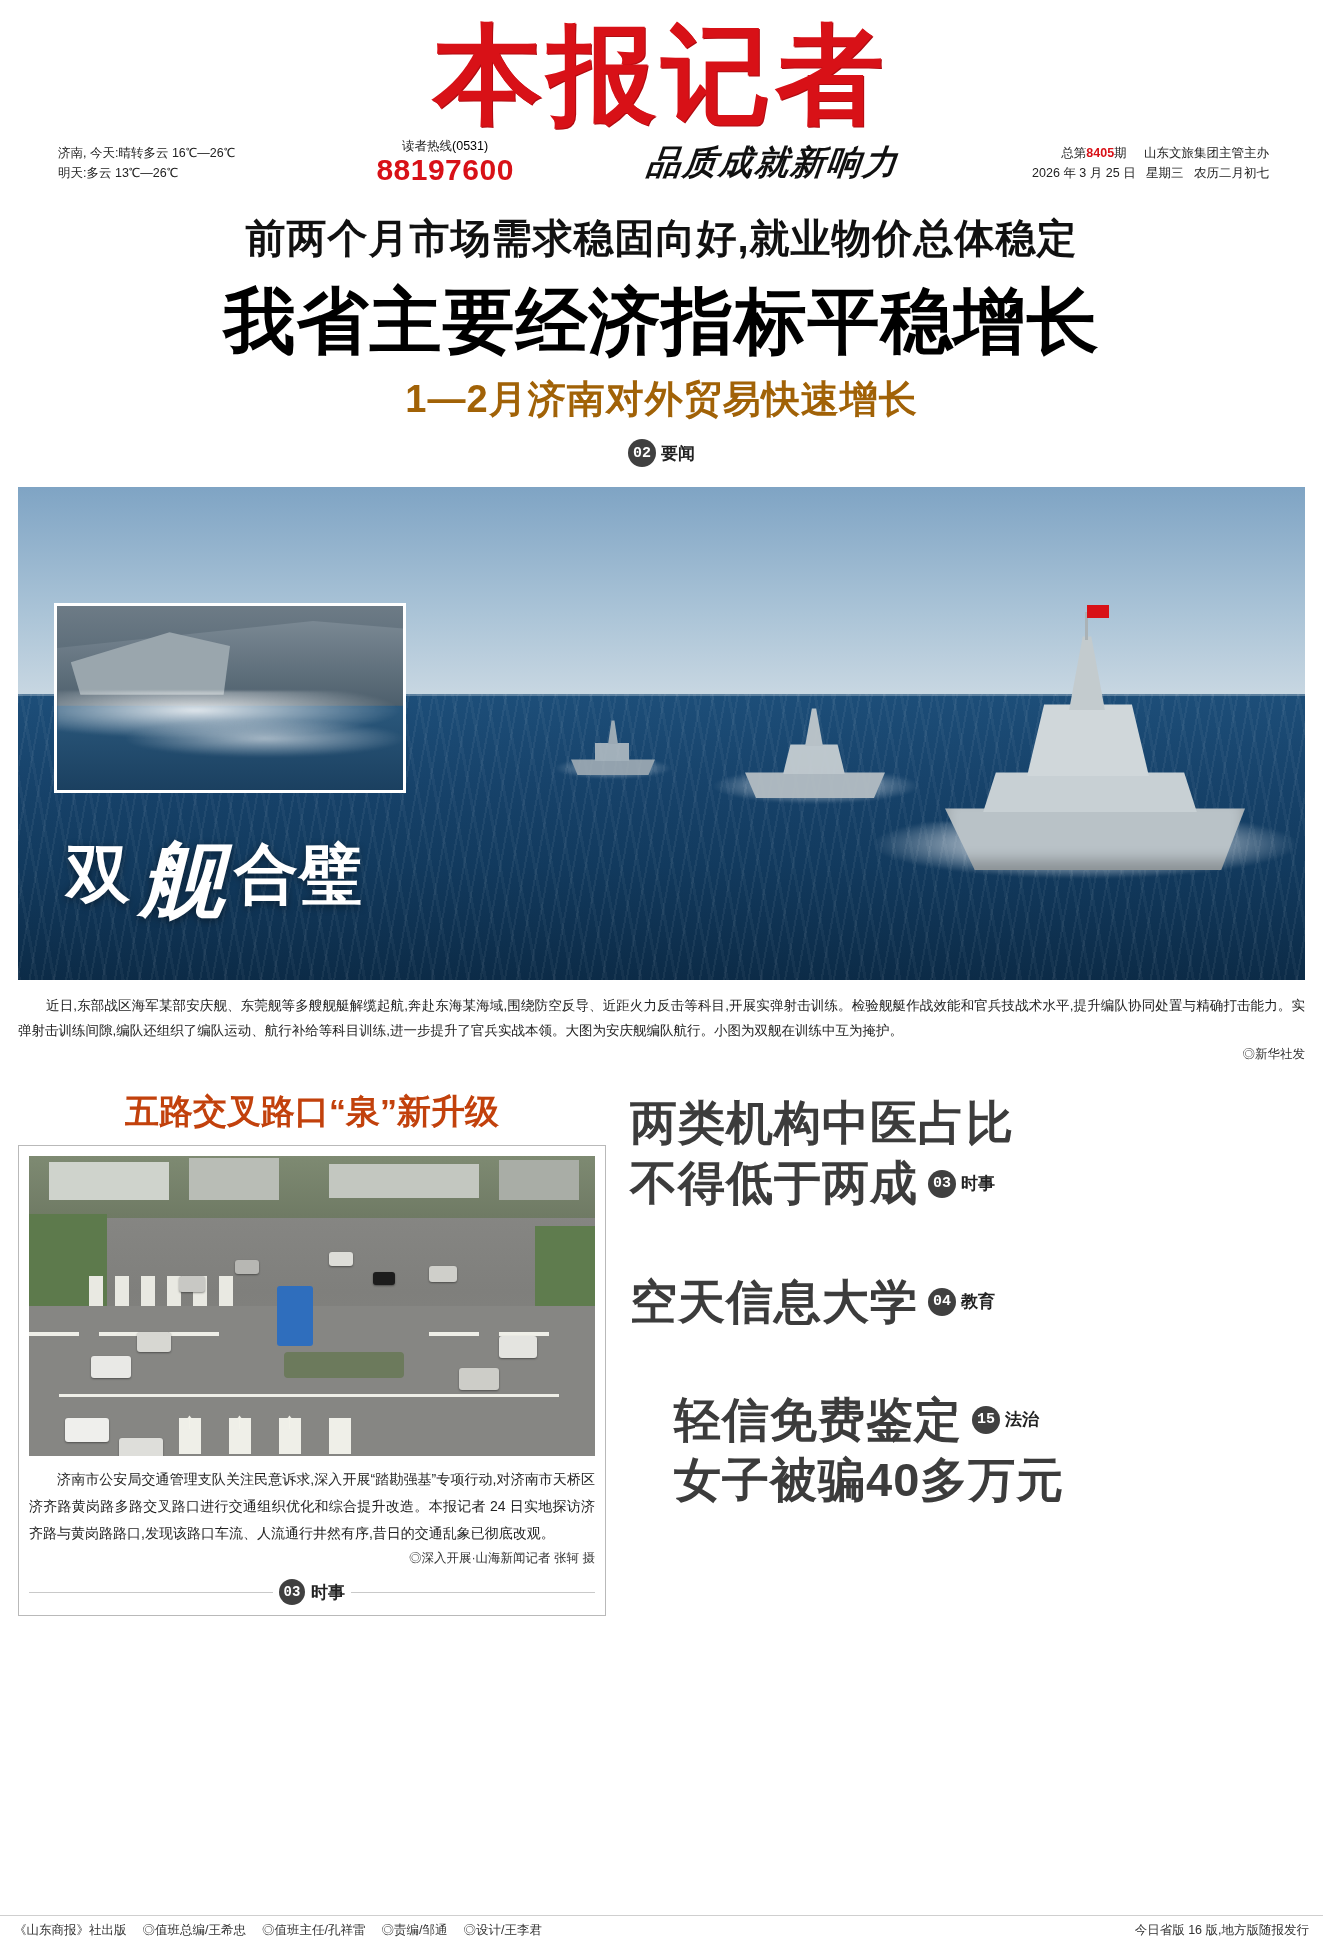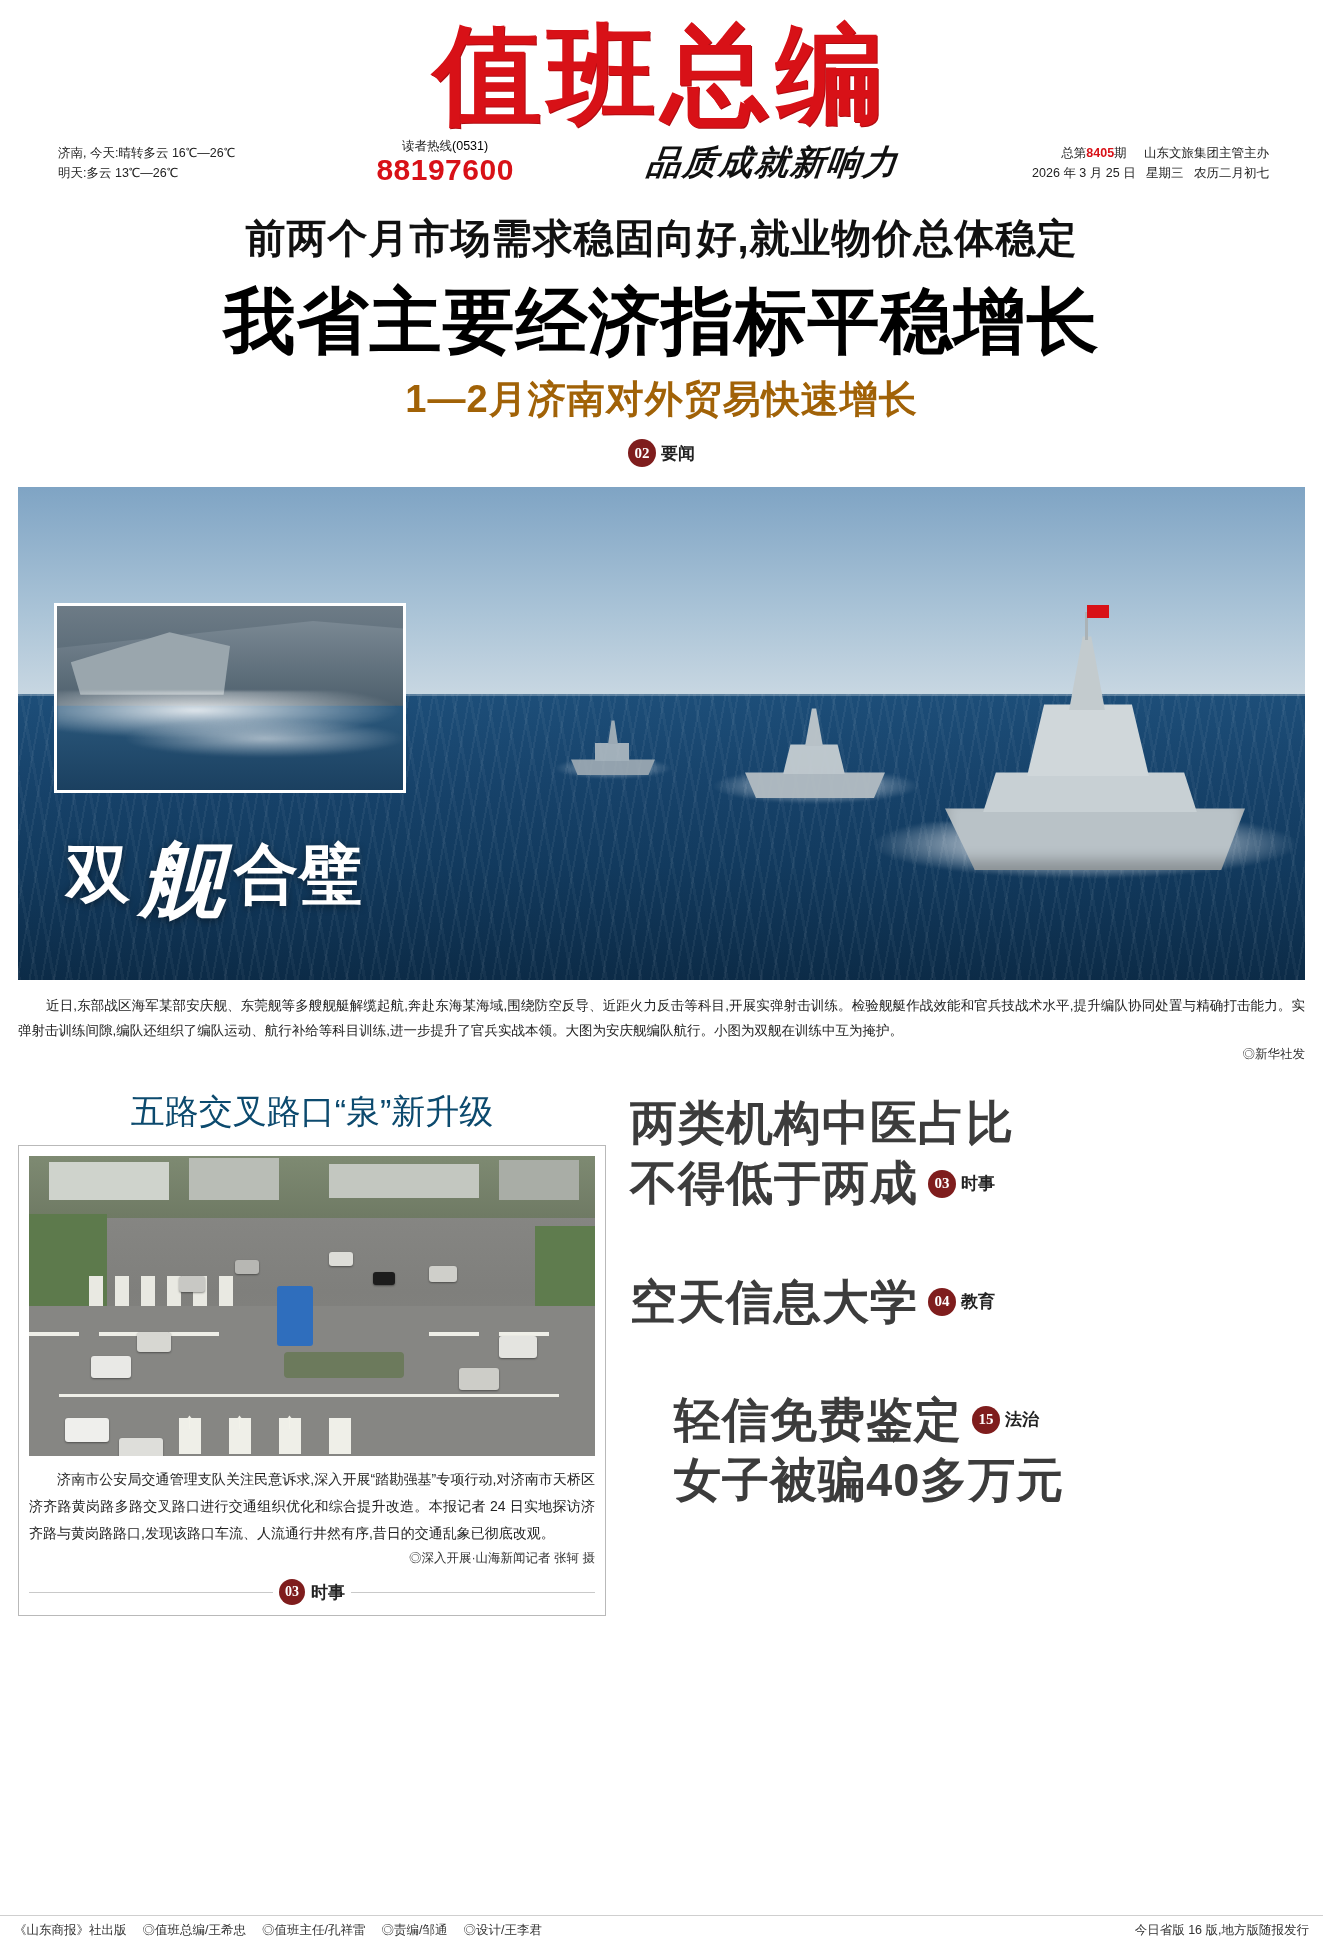--- a/index.html
+++ b/index.html
@@ -58,22 +58,22 @@
     margin-top: 8px; color:#000;
     font-family:"Liberation Sans", sans-serif;
   }
   .lead-sub {
     font-size: 38px; font-weight: 800; letter-spacing: 1px;
     margin-top: 4px; color:#a16207;
   }
   .pageref { display:inline-flex; align-items:center; gap:5px; margin-top: 14px; }
   .badge {
     display:inline-flex; align-items:center; justify-content:center;
-    width:28px; height:28px; border-radius:50%; background:#7f1d1d; color:#fff;
-    font-size:15px; font-weight:700; font-family:Liberation Serif, serif;
+    width:28px; height:28px; border-radius:50%; background:#404040; color:#fff;
+    font-size:15px; font-weight:700; font-family:Liberation Mono, monospace;
   }
   .badge.sm { width:26px; height:26px; font-size:14px; }
   .pageref-label { font-size:17px; color:#222; font-weight:700; }
 
   
   .hero {
     position:relative; margin-top: 20px;
     width: 1287px; height: 493px; overflow:hidden;
     background: linear-gradient(#5e87ab, #1c3f63 45%, #0f2b48);
   }
@@ -166,22 +166,22 @@
   }
   .hero-cap .indent { display:inline-block; width:28px; }
   .hero-credit { text-align:right; font-size:12.5px; color:#333; margin-top:2px; }
 
   
   .bottom { display:flex; gap:24px; margin-top: 26px; }
   .col-left { width: 588px; }
   .col-right { width: 672px; padding-top: 4px; }
 
   .left-title {
-    text-align:center; font-size:34px; font-weight:400; letter-spacing:0px;
-    color:#0c4a6e; margin-bottom: 10px;
+    text-align:center; font-size:34px; font-weight:700; letter-spacing:0px;
+    color:#c2410c; margin-bottom: 10px;
   }
   .left-box { border:1px solid #b9b9b9; padding: 10px; }
   .street {
     position:relative; width: 100%; height: 300px; overflow:hidden;
     background:#8d8d8a;
   }
   .street .asphalt { position:absolute; inset:0; background: linear-gradient(#8b8b88, #7f7f7c 45%, #8a8a86); }
   .street .top-build { position:absolute; left:0; top:0; width:100%; height:62px;
     background: linear-gradient(#7e8a72, #6f7a64); }
   .street .tb1 { position:absolute; left:20px; top:6px; width:120px; height:38px; background:#cfd3cc; }
@@ -227,21 +227,21 @@
   }
   .footer .items { display:flex; gap:16px; align-items:center; }
   .footer .items span { white-space:nowrap; }
 </style>
 </head>
 <body>
 
 <div class="page">
 
   <div class="masthead">
-    <div class="masthead-title">值班总编</div>
+    <div class="masthead-title">本报记者</div>
 
     <div class="masthead-bar">
       <div class="mh-left">
         <div>济南, 今天:晴转多云 16℃—26℃</div>
         <div>明天:多云 13℃—26℃</div>
       </div>
 
       <div class="mh-hot">
         <div class="lbl">
           <span>读者热线</span><span class="paren">(0531)</span>

